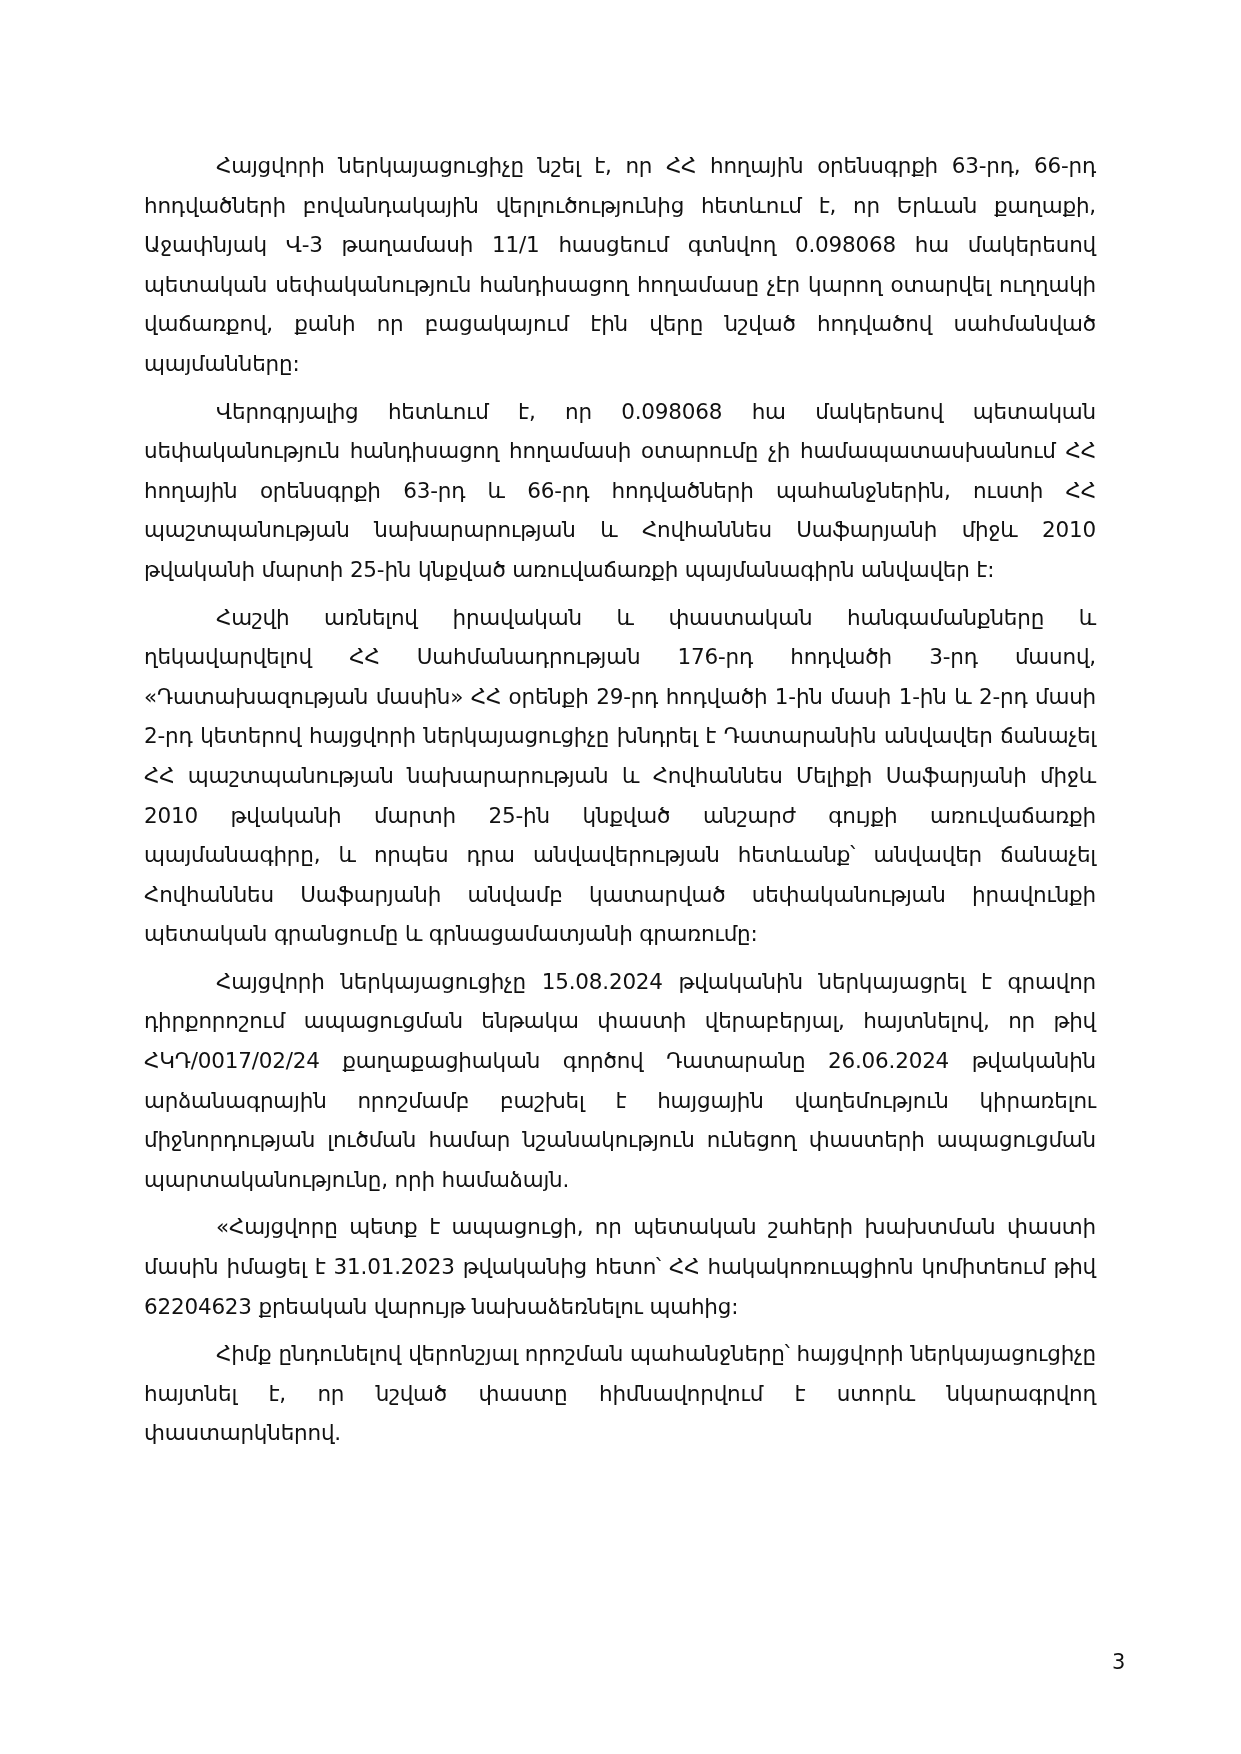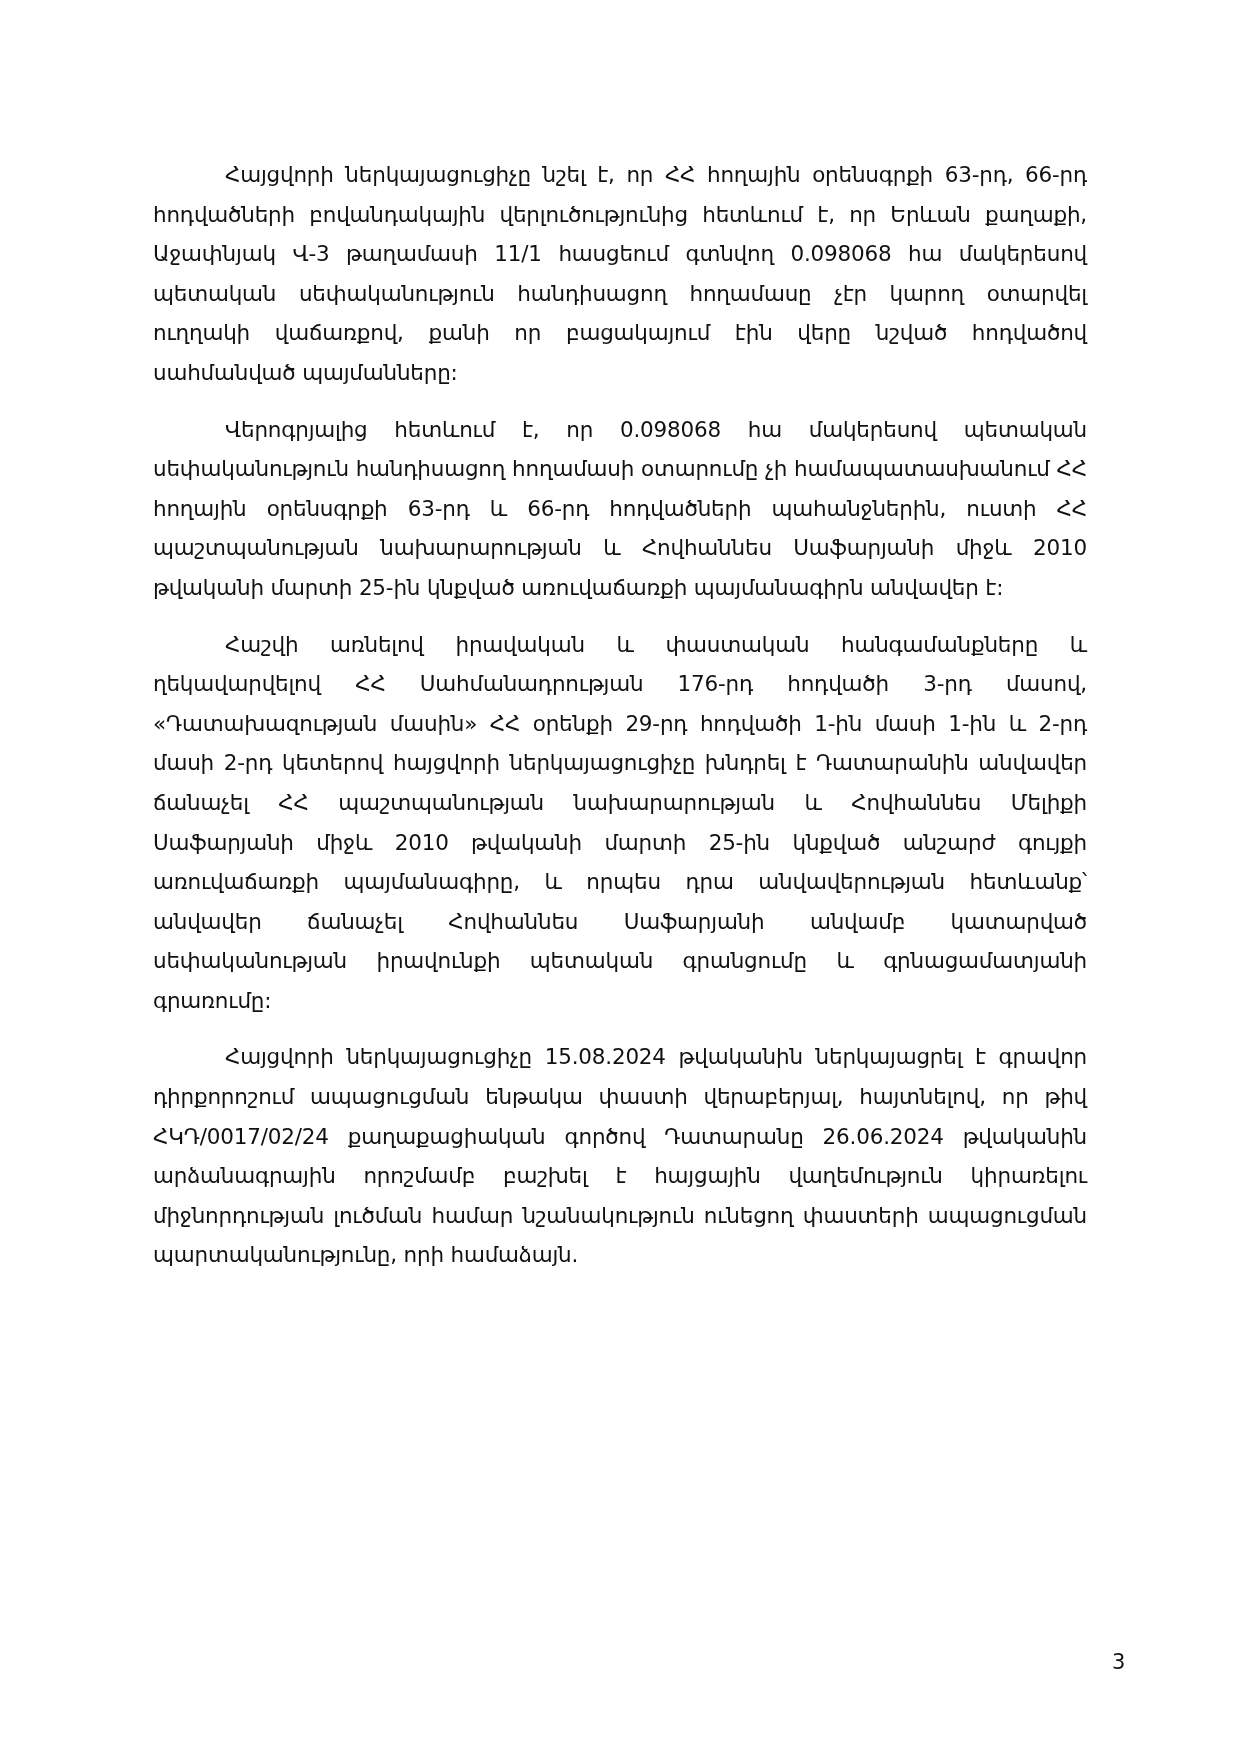--- a/index.html
+++ b/index.html
@@ -7,32 +7,34 @@
   .page {
     position: absolute; left: 0; top: 0; width: 1241px; height: 1754px;
     background: #fff; color: #111;
     font-family: "DejaVu Sans", sans-serif;
   }
   .content {
     position: absolute; left: 136px; top: 138px; width: 968px;
     font-size: 21.5px; line-height: 39.6px;
   }
   .para {
-    margin: 17px; text-align: justify; text-indent: 72px;
+    margin: 8px; text-align: justify; text-indent: 72px;
     letter-spacing: -0.2px;
   }
   .page-number {
     position: absolute; left: 1112px; top: 1650px;
     font-size: 21px; font-family: "DejaVu Sans", sans-serif; color: #111;
   }
 </style>
 </head>
 <body>
 
 <div class="page">
   <div class="content">
     <p class="para">Հայցվորի ներկայացուցիչը նշել է, որ ՀՀ հողային օրենսգրքի 63-րդ, 66-րդ հոդվածների բովանդակային վերլուծությունից հետևում է, որ Երևան քաղաքի, Աջափնյակ Վ-3 թաղամասի 11/1 հասցեում գտնվող 0.098068 հա մակերեսով պետական սեփականություն հանդիսացող հողամասը չէր կարող օտարվել ուղղակի վաճառքով, քանի որ բացակայում էին վերը նշված հոդվածով սահմանված պայմանները:</p>
     <p class="para">Վերոգրյալից հետևում է, որ 0.098068 հա մակերեսով պետական սեփականություն հանդիսացող հողամասի օտարումը չի համապատասխանում ՀՀ հողային օրենսգրքի 63-րդ և 66-րդ հոդվածների պահանջներին, ուստի ՀՀ պաշտպանության նախարարության և Հովհաննես Սաֆարյանի միջև 2010 թվականի մարտի 25-ին կնքված առուվաճառքի պայմանագիրն անվավեր է:</p>
     <p class="para">Հաշվի առնելով իրավական և փաստական հանգամանքները և ղեկավարվելով ՀՀ Սահմանադրության 176-րդ հոդվածի 3-րդ մասով, «Դատախազության մասին» ՀՀ օրենքի 29-րդ հոդվածի 1-ին մասի 1-ին և 2-րդ մասի 2-րդ կետերով հայցվորի ներկայացուցիչը խնդրել է Դատարանին անվավեր ճանաչել ՀՀ պաշտպանության նախարարության և Հովհաննես Մելիքի Սաֆարյանի միջև 2010 թվականի մարտի 25-ին կնքված անշարժ գույքի առուվաճառքի պայմանագիրը, և որպես դրա անվավերության հետևանք՝ անվավեր ճանաչել Հովհաննես Սաֆարյանի անվամբ կատարված սեփականության իրավունքի պետական գրանցումը և գրնացամատյանի գրառումը:</p>
     <p class="para">Հայցվորի ներկայացուցիչը  15.08.2024 թվականին ներկայացրել է գրավոր դիրքորոշում ապացուցման ենթակա փաստի վերաբերյալ, հայտնելով, որ թիվ ՀԿԴ/0017/02/24 քաղաքացիական գործով Դատարանը 26.06.2024 թվականին արձանագրային որոշմամբ բաշխել է հայցային վաղեմություն կիրառելու միջնորդության լուծման համար նշանակություն ունեցող փաստերի ապացուցման պարտականությունը, որի համաձայն.</p>
+    <p class="para">«Հայցվորը պետք է ապացուցի, որ  պետական շահերի խախտման փաստի մասին իմացել է 31.01.2023 թվականից հետո՝ ՀՀ հակակոռուպցիոն կոմիտեում թիվ 62204623 քրեական վարույթ նախաձեռնելու պահից:</p>
+    <p class="para">Հիմք ընդունելով վերոնշյալ որոշման պահանջները՝ հայցվորի ներկայացուցիչը հայտնել է, որ նշված փաստը հիմնավորվում է ստորև նկարագրվող փաստարկներով.</p>
   </div>
   <div class="page-number">3</div>
 </div>
 
 </body></html>

